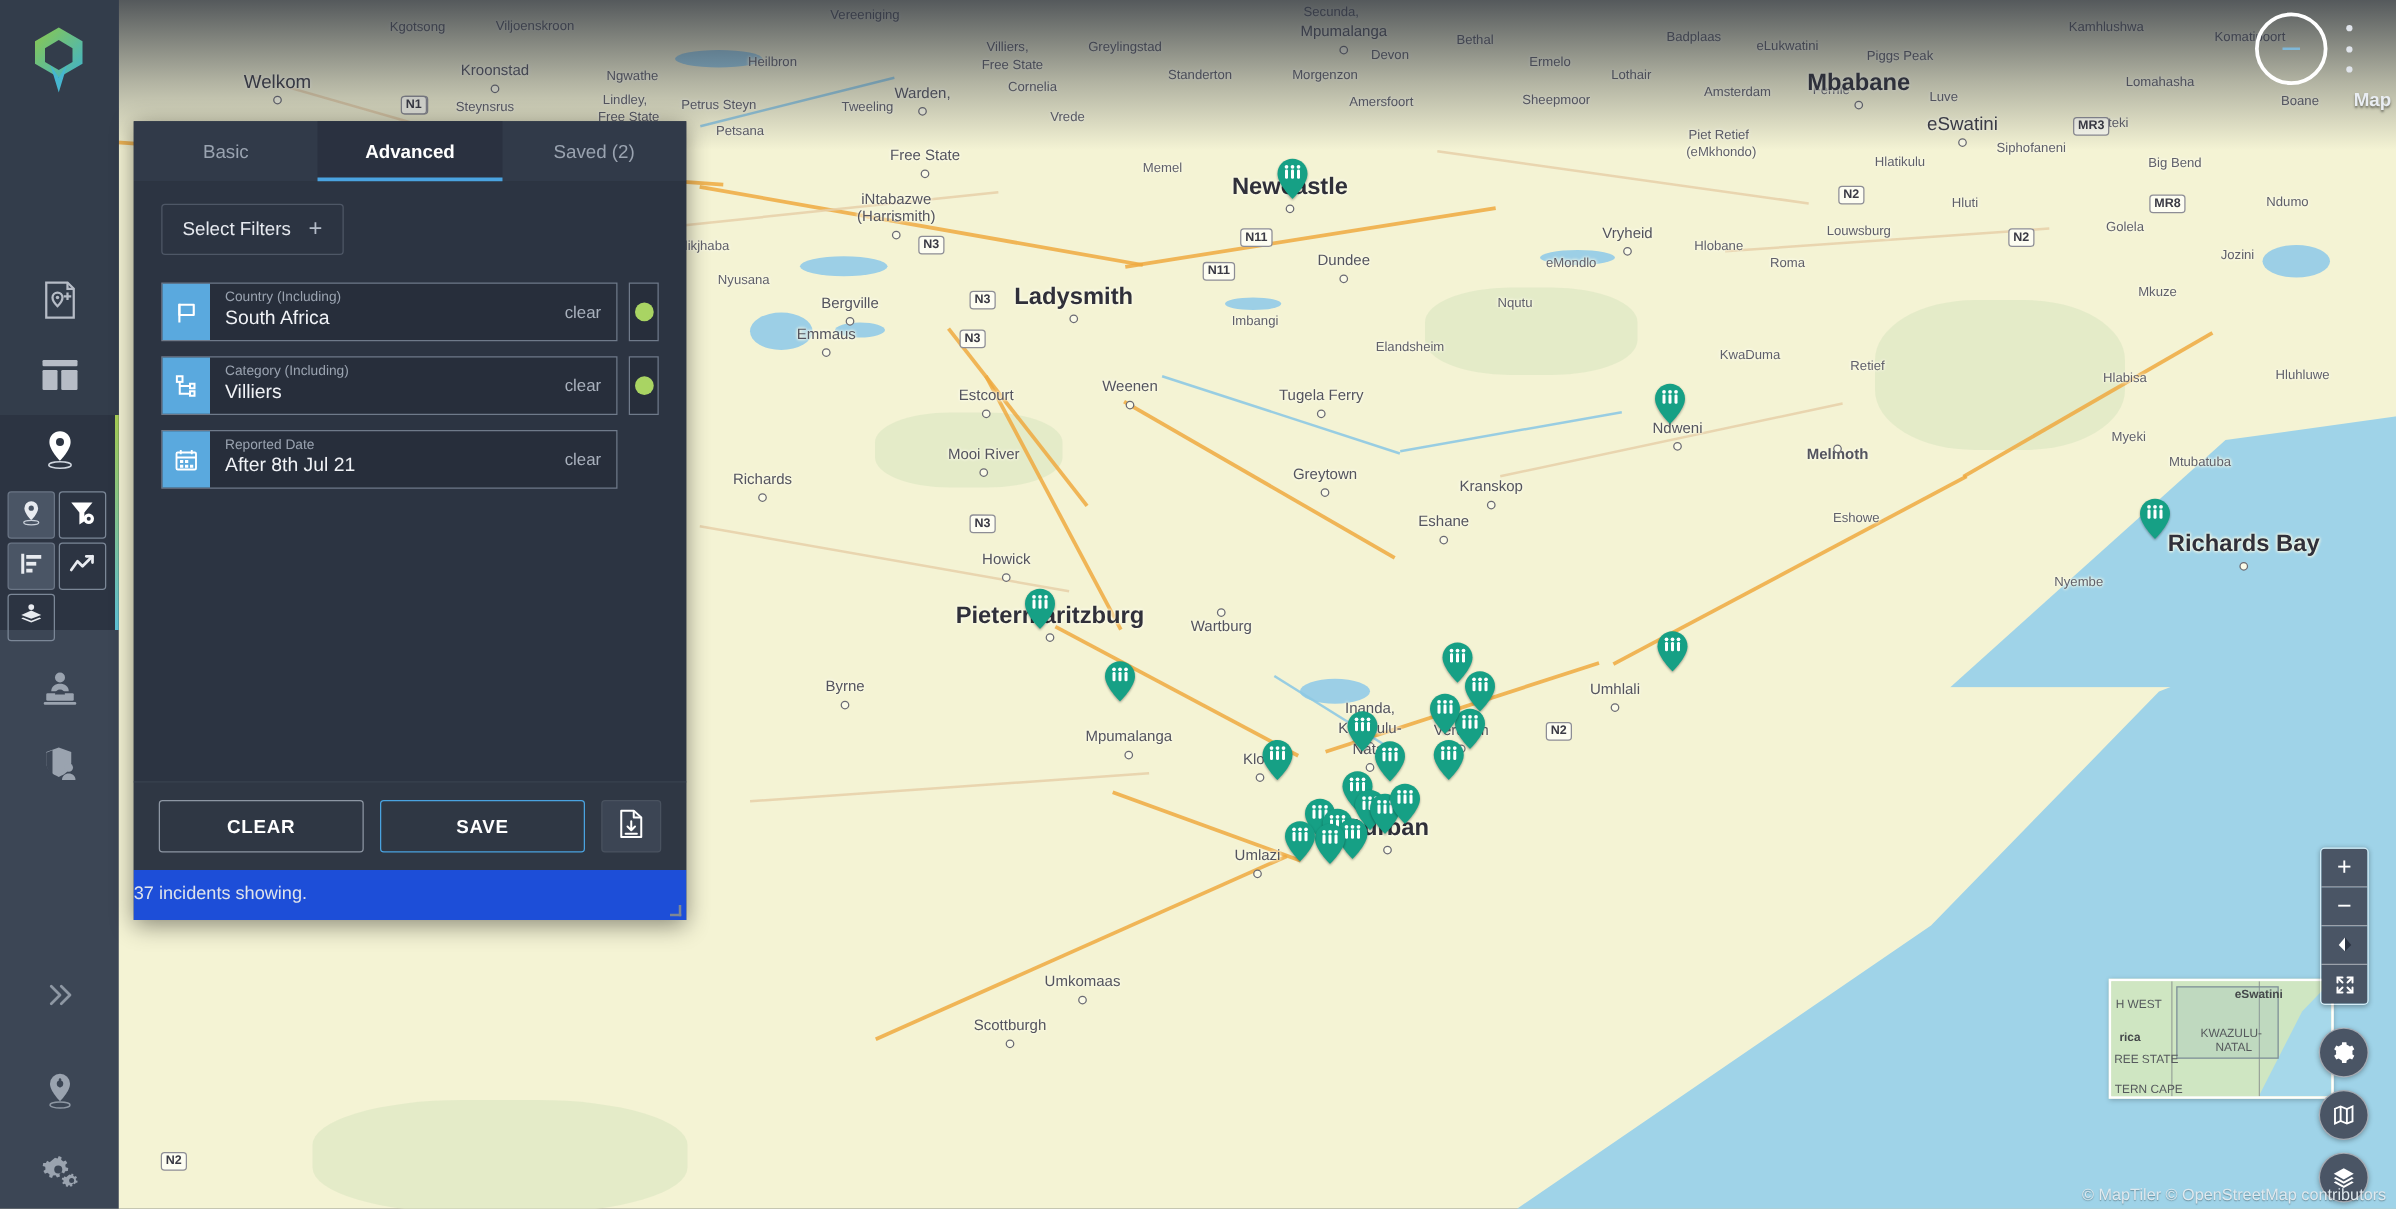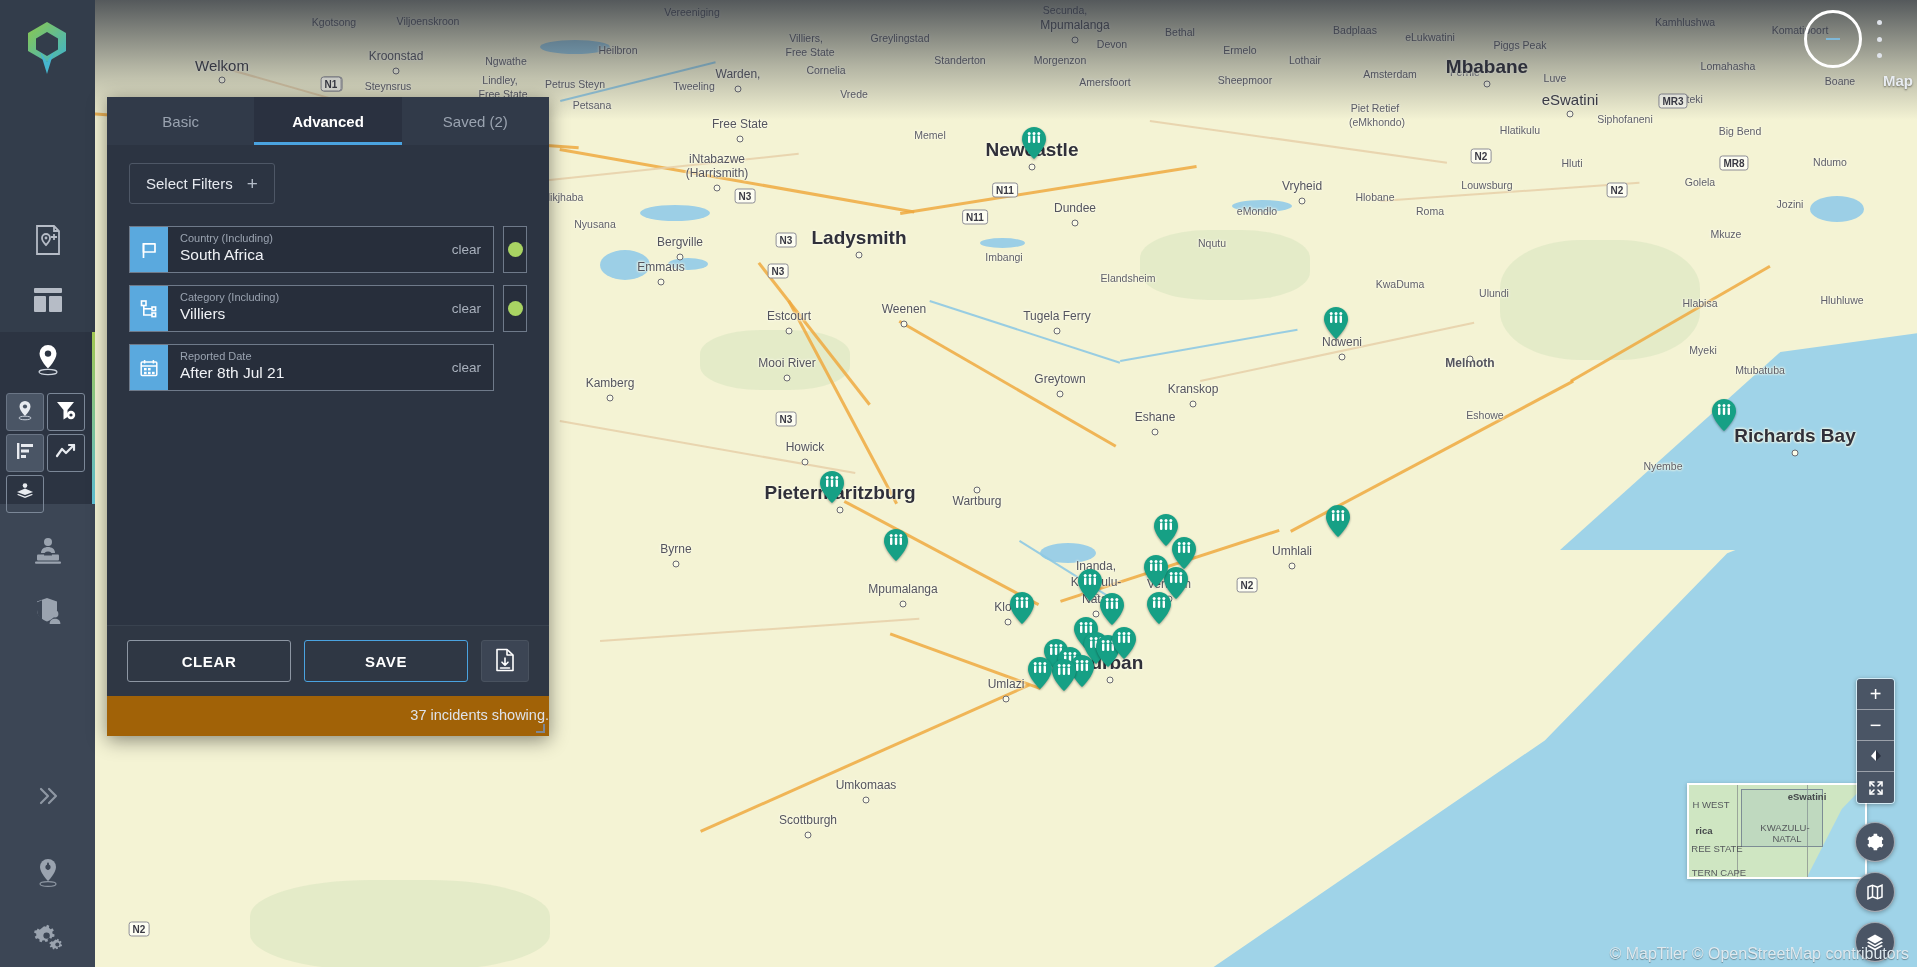--- a/index.html
+++ b/index.html
@@ -207,21 +207,21 @@
   #minimap .mm-view {
     position: absolute; left: 52px; top: 4px; width: 82px; height: 58px;
     border: 1px solid #7d8d95;
     background: rgba(120,160,180,.18);
   }
   #minimap .mm-border {
     position:absolute; border-left: 1px solid #9aa59a; height: 100%;
   }
   #attrib {
     position: absolute; right: 8px; bottom: 4px;
-    color: #dfe9ef; font-size: 16px; z-index: 70;
+    color: #dfe9ef; font-size: 13px; z-index: 70;
     text-shadow: 0 1px 1px rgba(0,0,0,.35);
   }
 
   
   #panel {
     position: absolute; left: 107px; top: 97px;
     width: 442px;
     background: #2c3442;
     z-index: 80;
     box-shadow: 0 4px 18px rgba(0,0,0,.45);
@@ -313,24 +313,24 @@
     display:flex; align-items:center; justify-content:center;
     font-size: 15px; font-weight: bold; letter-spacing: .6px;
     border-radius: 3px;
   }
   #btn-clear { flex: 1; border: 1px solid #8d96a3; color: #fff; }
   #btn-save { flex: 1; border: 1px solid #4aa3e0; color: #fff; }
   #btn-export {
     width: 48px; background: #3c4554; border: 1px solid #49525f; color: #fff;
   }
   #panel-status {
-    background: #a16207;
+    background: #1d4ed8;
     color: #dfe3ea;
     font-size: 14.5px;
-    text-align: right;
+    text-align: left;
     padding: 11px 0 13px;
     position: relative;
   }
   #resize-grip {
     position: absolute; right: 4px; bottom: 3px;
     width: 9px; height: 9px;
     border-right: 2px solid #7e8794;
     border-bottom: 2px solid #7e8794;
   }
 </style>
@@ -444,21 +444,21 @@
       <div class="place xs" style="left: 1520px; top: 130px;">Hlatikulu</div>
       <div class="place xs" style="left: 1625px; top: 119px;">Siphofaneni</div>
       <div class="place xs" style="left: 1740px; top: 131px;">Big Bend</div>
       <div class="place xs" style="left: 1572px; top: 163px;">Hluti</div>
       <div class="place xs" style="left: 1700px; top: 182px;">Golela</div>
       <div class="place xs" style="left: 1830px; top: 162px;">Ndumo</div>
       <div class="place xs" style="left: 1790px; top: 204px;">Jozini</div>
       <div class="place xs" style="left: 1726px; top: 234px;">Mkuze</div>
       <div class="place xs" style="left: 1842px; top: 300px;">Hluhluwe</div>
       <div class="place xs" style="left: 1700px; top: 303px;">Hlabisa</div>
-      <div class="place xs" style="left: 1494px; top: 293px;">Ulundi</div>
+      <div class="place xs" style="left: 1494px; top: 293px;">Retief</div>
       <div class="place xs" style="left: 1400px; top: 284px;">KwaDuma</div>
       <div class="place sm" style="left: 1470px; top: 364px; font-weight: bold;">Melmoth</div>
       <div class="placedot" style="left: 1470px; top: 359px;"></div>
       <div class="place xs" style="left: 1703px; top: 350px;">Myeki</div>
       <div class="place xs" style="left: 1760px; top: 370px;">Mtubatuba</div>
       <div class="place xs" style="left: 1485px; top: 415px;">Eshowe</div>
       <div class="place lg" style="left: 1795px; top: 436px;">Richards Bay</div>
       <div class="placedot" style="left: 1795px; top: 453px;"></div>
       <div class="place xs" style="left: 1663px; top: 466px;">Nyembe</div>
       <div class="place sm" style="left: 1342px; top: 343px;">Ndweni</div>
@@ -489,21 +489,21 @@
       <div class="place xs" style="left: 595px; top: 224px;">Nyusana</div>
       <div class="place xs" style="left: 558px; top: 197px;">hadikjhaba</div>
       <div class="place sm" style="left: 789px; top: 317px;">Estcourt</div>
       <div class="placedot" style="left: 789px; top: 331px;"></div>
       <div class="place sm" style="left: 904px; top: 310px;">Weenen</div>
       <div class="placedot" style="left: 904px; top: 324px;"></div>
       <div class="place sm" style="left: 1057px; top: 317px;">Tugela Ferry</div>
       <div class="placedot" style="left: 1057px; top: 331px;"></div>
       <div class="place sm" style="left: 787px; top: 364px;">Mooi River</div>
       <div class="placedot" style="left: 787px; top: 378px;"></div>
-      <div class="place sm" style="left: 610px; top: 384px;">Kamberg</div>
+      <div class="place sm" style="left: 610px; top: 384px;">Richards</div>
       <div class="placedot" style="left: 610px; top: 398px;"></div>
       <div class="place sm" style="left: 1060px; top: 380px;">Greytown</div>
       <div class="placedot" style="left: 1060px; top: 394px;"></div>
       <div class="place sm" style="left: 1193px; top: 390px;">Kranskop</div>
       <div class="placedot" style="left: 1193px; top: 404px;"></div>
       <div class="place sm" style="left: 1155px; top: 418px;">Eshane</div>
       <div class="placedot" style="left: 1155px; top: 432px;"></div>
       <div class="place sm" style="left: 805px; top: 448px;">Howick</div>
       <div class="placedot" style="left: 805px; top: 462px;"></div>
       <div class="place sm" style="left: 977px; top: 502px;">Wartburg</div>

